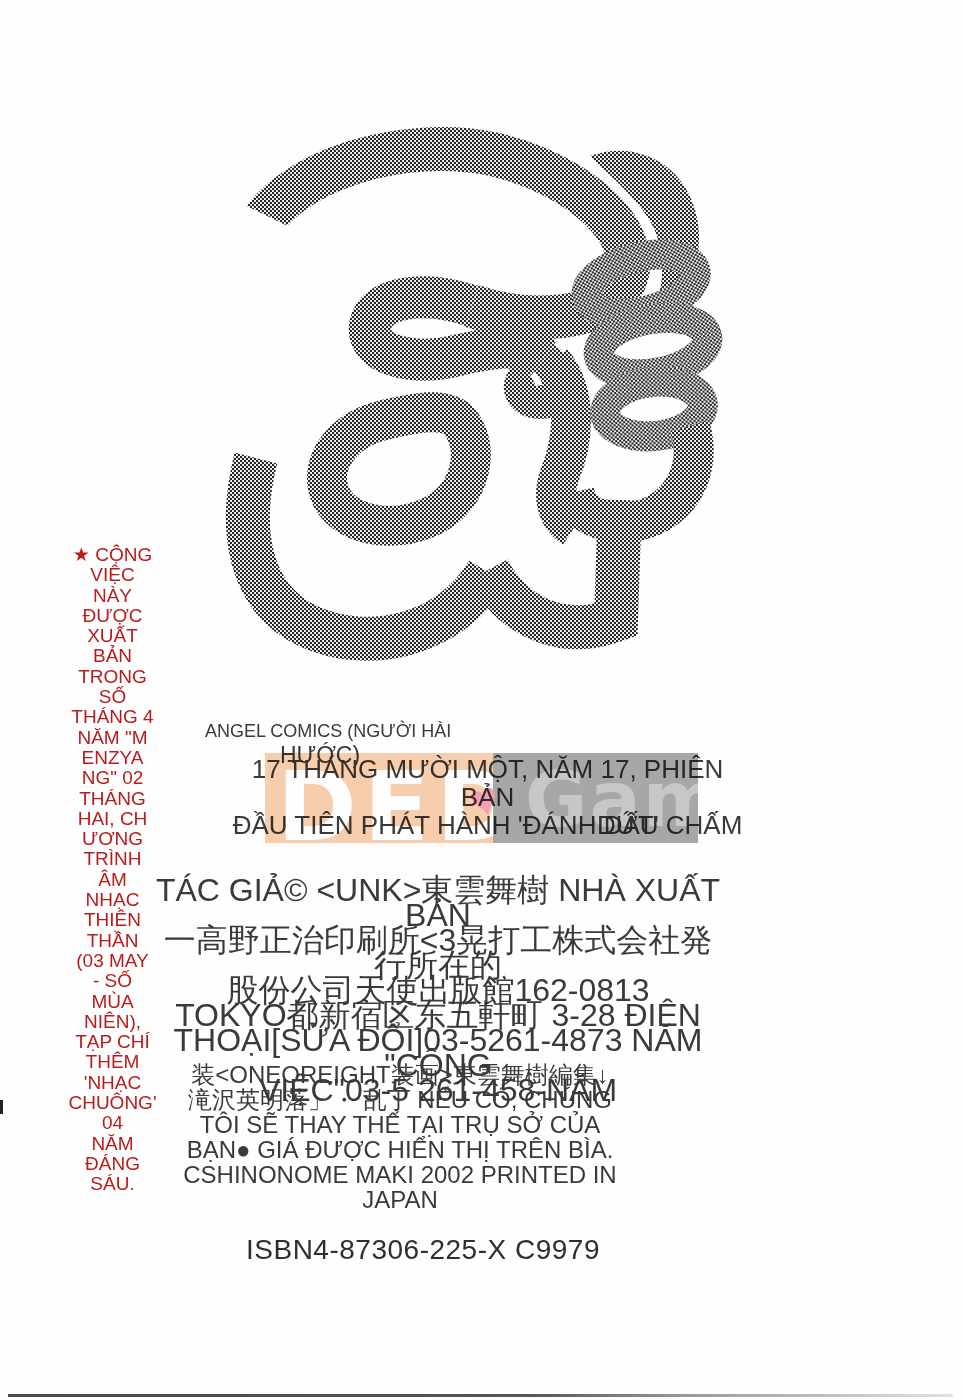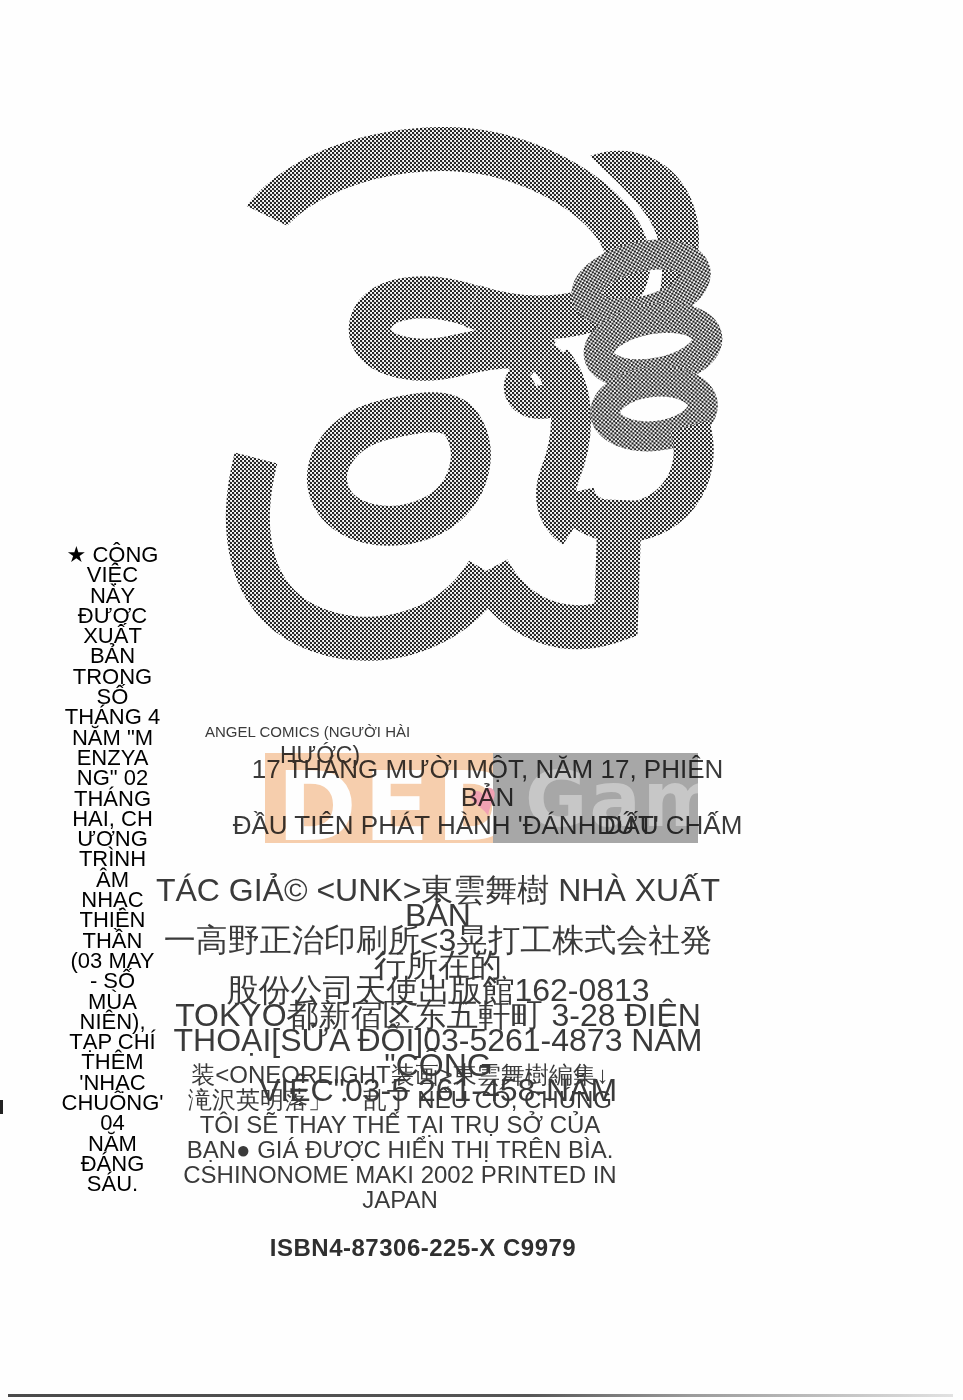--- a/index.html
+++ b/index.html
@@ -5,30 +5,30 @@
   html,body{margin:0;padding:0;background:#e9e9e9;}
   .page{
     position:relative;width:963px;height:1400px;margin:0 auto;
     background:#fefefe;overflow:hidden;
     font-family:"Liberation Sans",sans-serif;color:#383838;
   }
   .abs{position:absolute;}
   .lines{white-space:pre-line;}
   .leftcol{
     left:40px;top:545px;width:145px;
-    font-size:22px;line-height:20.3px;text-align:center;
-    color:#000000;letter-spacing:0px;
+    font-size:19px;line-height:20.3px;text-align:center;
+    color:#b91c1c;letter-spacing:0px;
   }
-  .pub1{left:205px;top:719px;width:420px;font-size:15px;line-height:25px;text-align:left;white-space:nowrap;}
+  .pub1{left:205px;top:719px;width:420px;font-size:18px;line-height:25px;text-align:left;white-space:nowrap;}
   .pub2{left:205px;top:743px;width:230px;font-size:23px;line-height:25px;text-align:center;white-space:nowrap;}
   .edition{left:225px;top:755px;width:525px;font-size:26px;line-height:28px;text-align:center;white-space:pre-line;}
   .edition-last{left:597px;top:810px;font-size:26px;white-space:nowrap;}
   .credits{left:148px;top:878px;width:580px;font-size:32px;line-height:25px;text-align:center;}
   .production{left:110px;top:1062px;width:580px;font-size:24px;line-height:25px;text-align:center;}
-  .isbn{left:133px;top:1234px;width:580px;font-size:24px;font-weight:bold;letter-spacing:0.5px;text-align:center;color:#2f2f2f;}
+  .isbn{left:133px;top:1234px;width:580px;font-size:28px;font-weight:normal;letter-spacing:0.5px;text-align:center;color:#2f2f2f;}
   .txt{color:#3a3a3a;}
 
   
   .watermark{left:0;top:0;width:963px;height:1400px;mix-blend-mode:multiply;pointer-events:none;}
   .wm-left{position:absolute;left:265px;top:753px;width:228px;height:90px;background:#f7cfae;overflow:hidden;}
   .wm-left span{
     display:block;font-weight:bold;font-size:96px;line-height:108px;
     color:#ffffff;letter-spacing:7px;padding-left:12px;
     font-family:"DejaVu Sans",sans-serif;
   }

